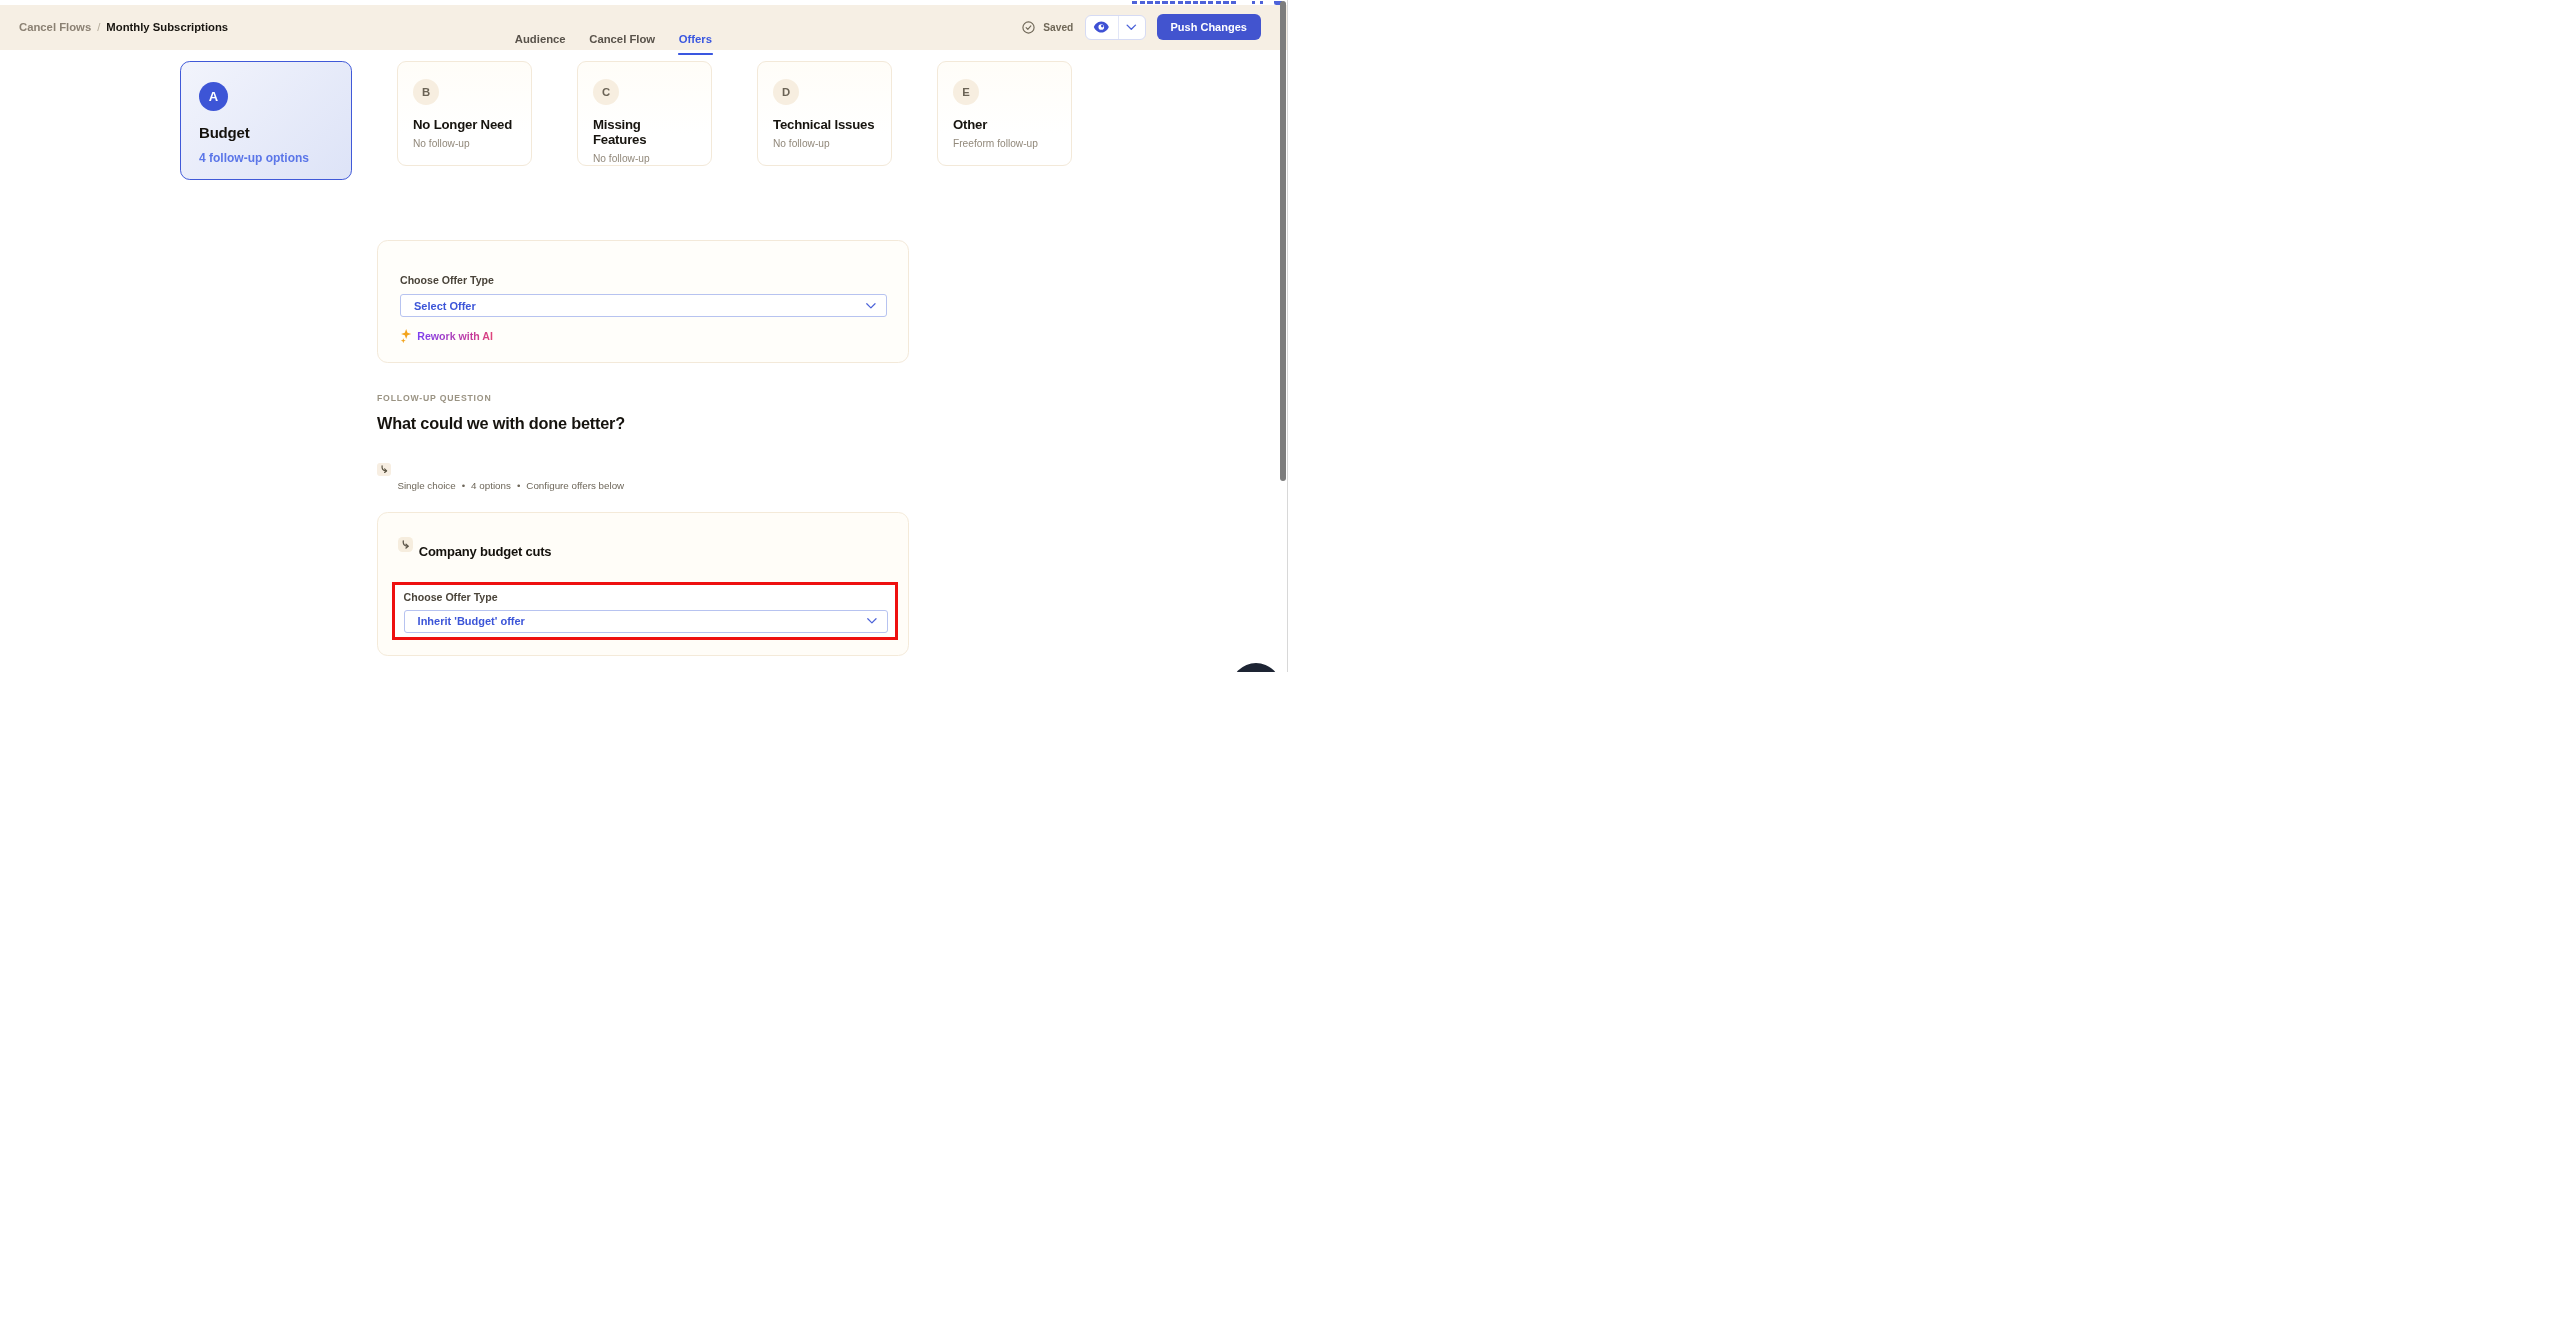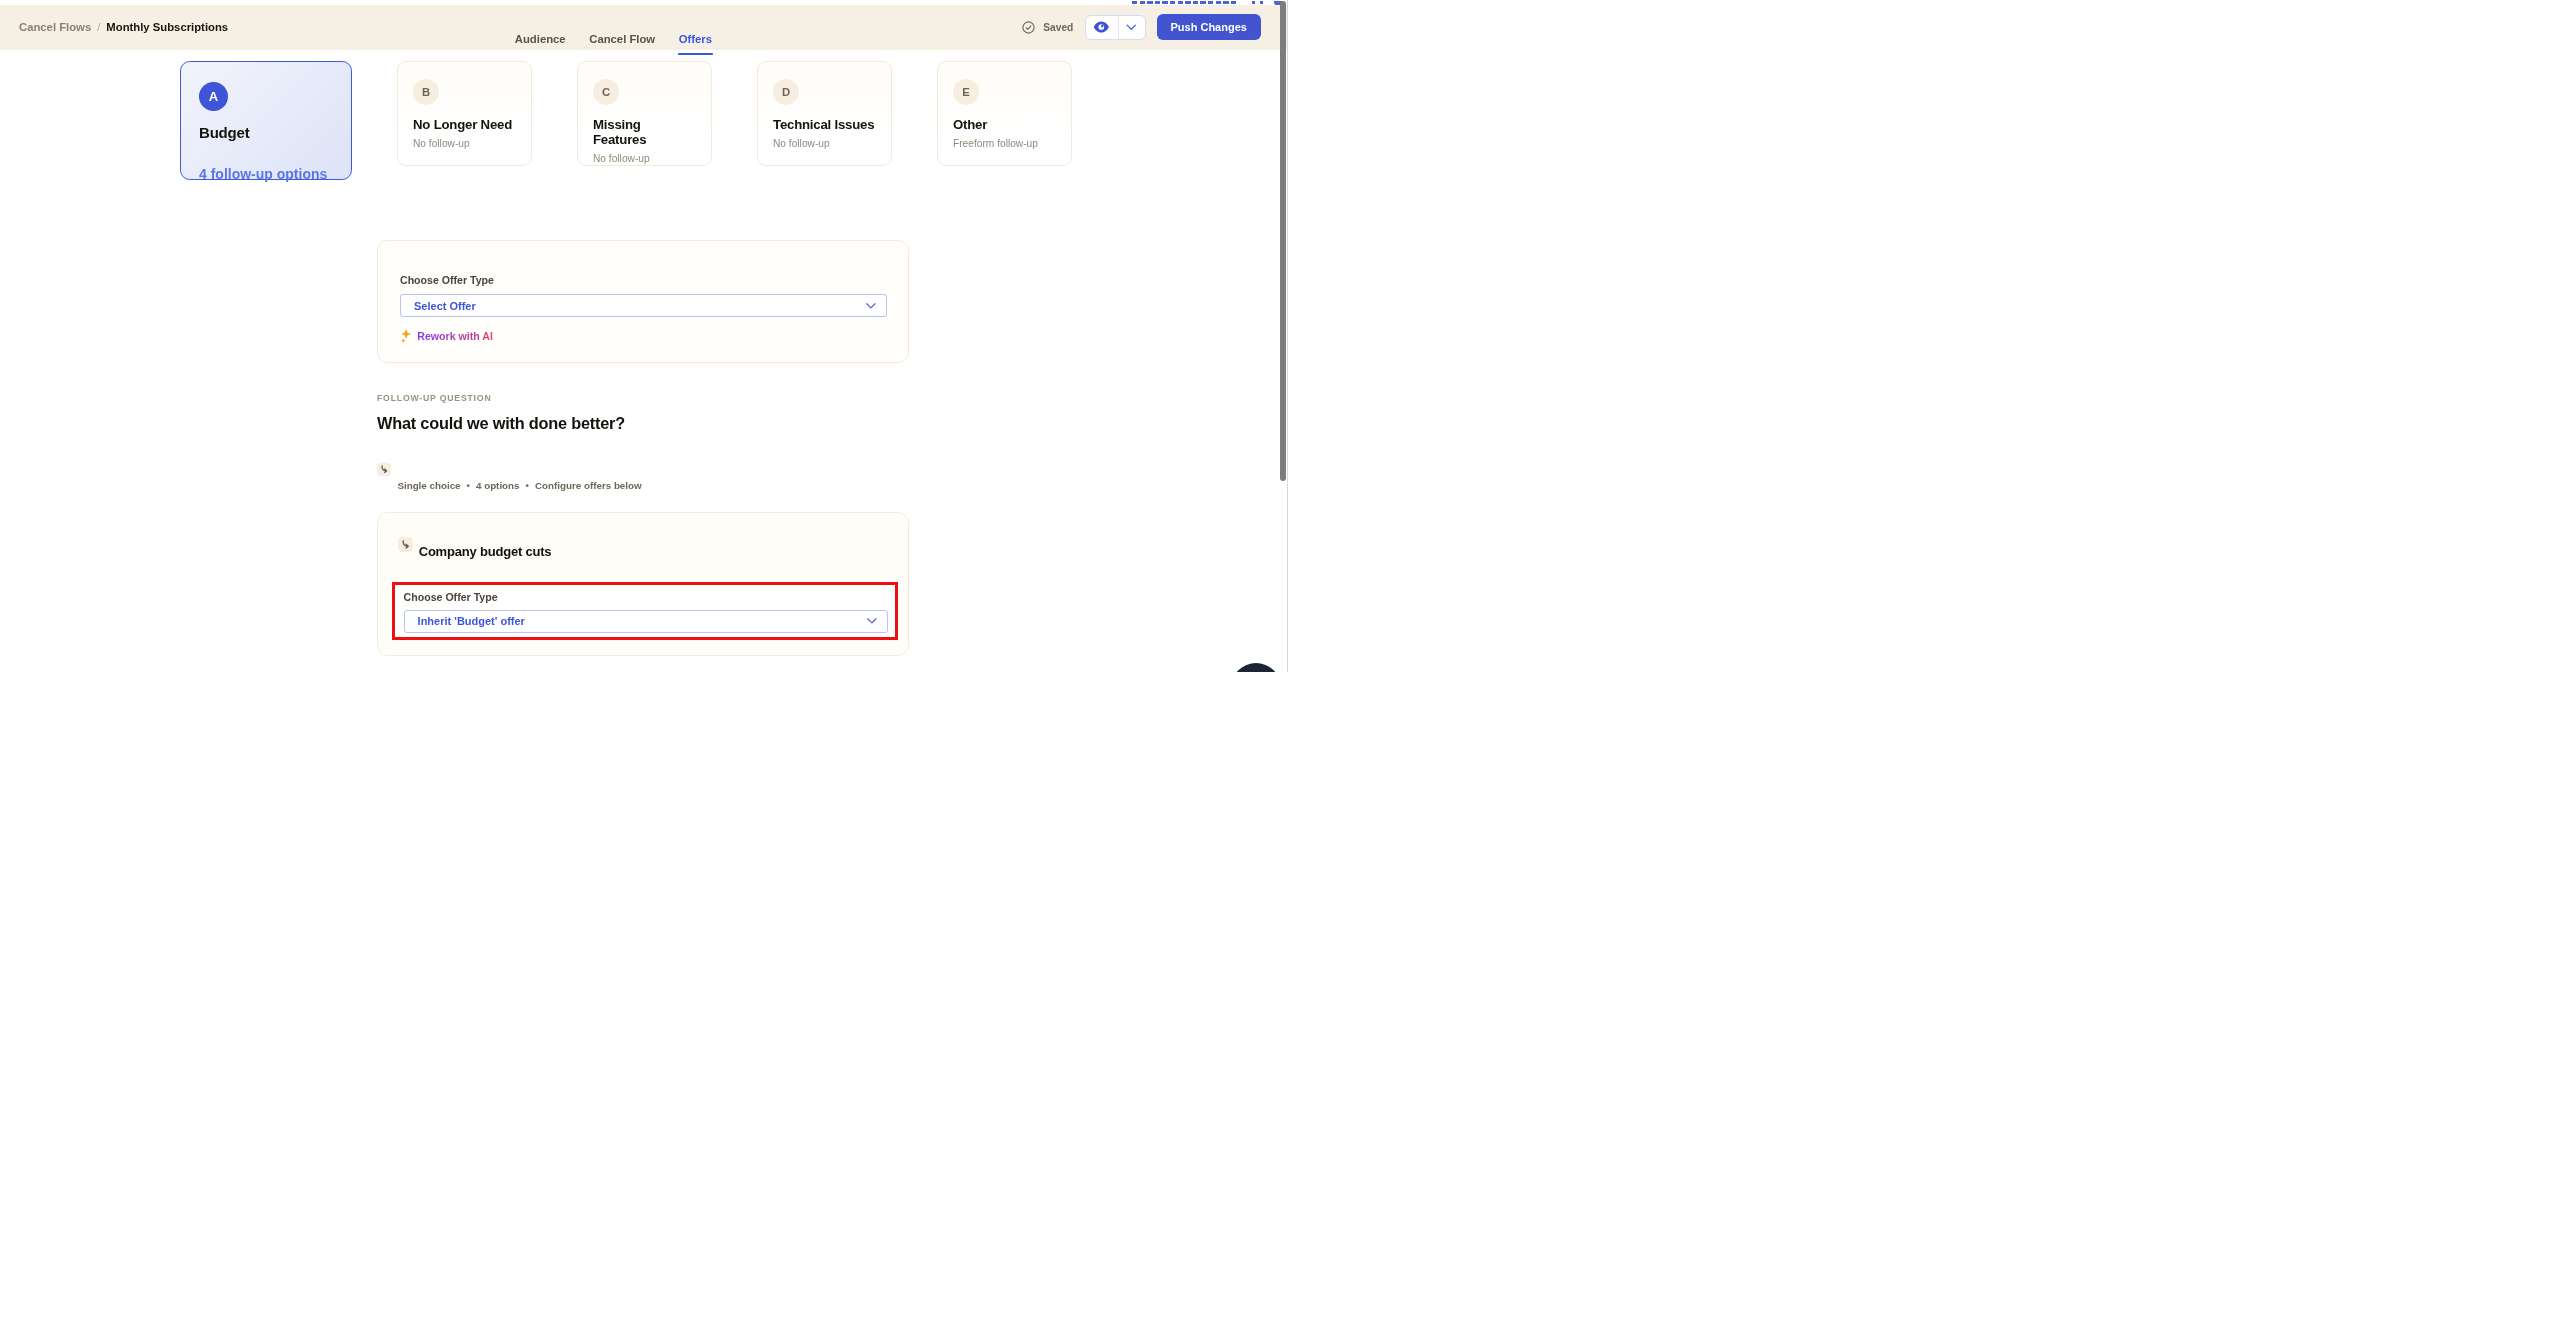--- a/index.html
+++ b/index.html
@@ -41,42 +41,42 @@
   .rcard { width:135px; height:105px; background:linear-gradient(180deg,#fffdf8,#ffffff 70%);
     border:1.1px solid #f3e9d9; border-radius:9px; padding:17.4px 15px; cursor:pointer; }
   .rcard .badge { width:26px; height:26px; border-radius:50%; background:#f7eee0; color:#6b6355;
     font-size:11.3px; font-weight:700; display:flex; align-items:center; justify-content:center; }
   .rcard .rtitle { margin-top:11.3px; font-size:13.2px; font-weight:700; color:#17140f; letter-spacing:-0.2px; }
   .rcard .rsub { margin-top:6.8px; font-size:10.2px; color:#92897b; }
   .rcard.selected { width:172px; height:119px; border:1.5px solid #4059d8; border-radius:9.8px;
     background:linear-gradient(135deg,#f2f4fc 0%,#dde3f7 100%); padding:19.7px 18px; }
   .rcard.selected .badge { width:29px; height:29px; background:#3d55d6; color:#ffffff; font-size:13px; }
   .rcard.selected .rtitle { margin-top:13px; font-size:15px; color:#15120d; }
-  .rcard.selected .rsub { margin-top:25px; font-size:14px; color:#5b76e8; font-weight:600; }
+  .rcard.selected .rsub { margin-top:10px; font-size:12px; color:#5b76e8; font-weight:600; }
 
   
   .content { position:absolute; top:240px; left:377px; width:532px; }
 
   .offer-panel { width:532px; height:123px; background:#fffefa; border:1.1px solid #f3e9d9; border-radius:10.6px;
     padding:33px 21px 0 22px; }
   .field-label { font-size:10.6px; font-weight:700; color:#4a443a; }
   .dropdown { margin-top:8.3px; height:23px; background:#ffffff; border:1.1px solid #b7c3f0; border-radius:3px;
     display:flex; align-items:center; justify-content:space-between; padding:0 9.8px 0 13px; cursor:pointer; }
   .dropdown .dd-value { font-size:11px; font-weight:600; color:#3c55d8; }
   .rework { margin-top:11.3px; display:flex; align-items:center; gap:5.3px; cursor:pointer; width:fit-content; }
   .rework span { font-size:10.6px; font-weight:700;
     background:linear-gradient(90deg,#7b3ff2 0%,#c23b9e 70%,#e0447a 100%);
     -webkit-background-clip:text; background-clip:text; color:transparent; }
 
   .followup-head { margin-top:29.5px; }
   .eyebrow { font-size:8.7px; font-weight:700; letter-spacing:0.8px; color:#9a9383; }
   .question { margin-top:11.3px; font-size:16.3px; font-weight:700; color:#16130e; letter-spacing:-0.2px; }
   .meta-row { margin-top:15px; display:flex; align-items:center; gap:6.8px; }
   .mini-badge { width:13.6px; height:13.6px; border-radius:3px; background:#f7eee2; display:flex; align-items:center; justify-content:center; }
-  .meta-text { display:flex; align-items:center; gap:6px; font-size:9.8px; font-weight:700; color:#6d6659;margin-top:32px; }
+  .meta-text { display:flex; align-items:center; gap:6px; font-size:9.8px; font-weight:400; color:#6d6659;margin-top:32px; }
 
   .option-card { margin-top:21px; width:532px; background:#fffdf8; border:1.1px solid #f4ead9; border-radius:10.6px;
     padding:18px 13.6px 15px 20.4px; }
   .oc-titlerow { display:flex; align-items:center; gap:5.3px; }
   .oc-badge { width:15px; height:15px; border-radius:4.5px; background:#f6edde; display:flex; align-items:center; justify-content:center; }
   .oc-title { font-size:13px; font-weight:700; color:#14110c; letter-spacing:-0.2px;margin-top:13px; }
   .red-box { margin-top:23px; margin-left:-6.8px; margin-right:-3.8px; border:3.8px solid #ee1010; background:#ffffff;
     padding:6px 7.6px 3px 9px; }
   .red-box .dropdown { margin-top:6.8px; margin-bottom:1.5px; }
   .option-card.clipped { margin-top:32px; height:91px; padding-top:21px; }

